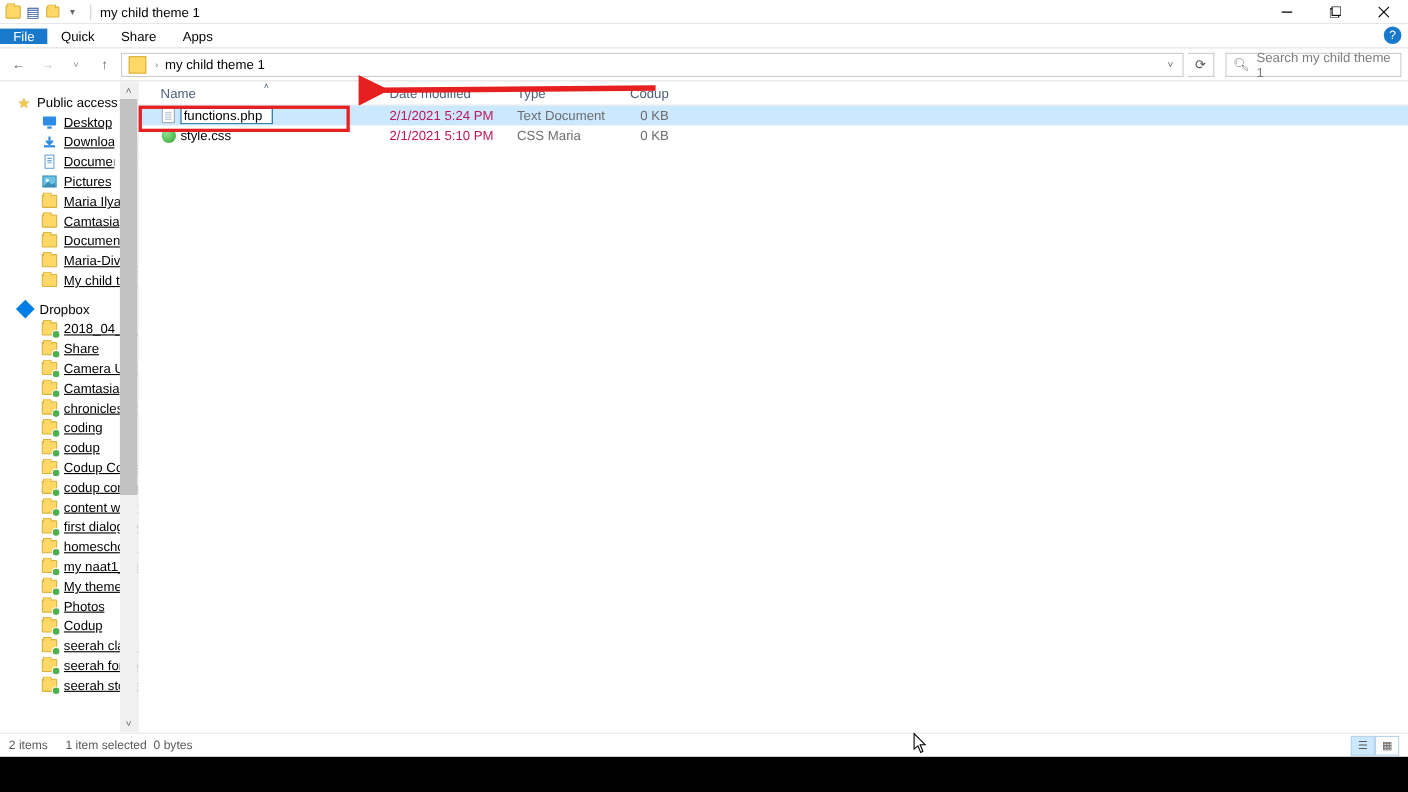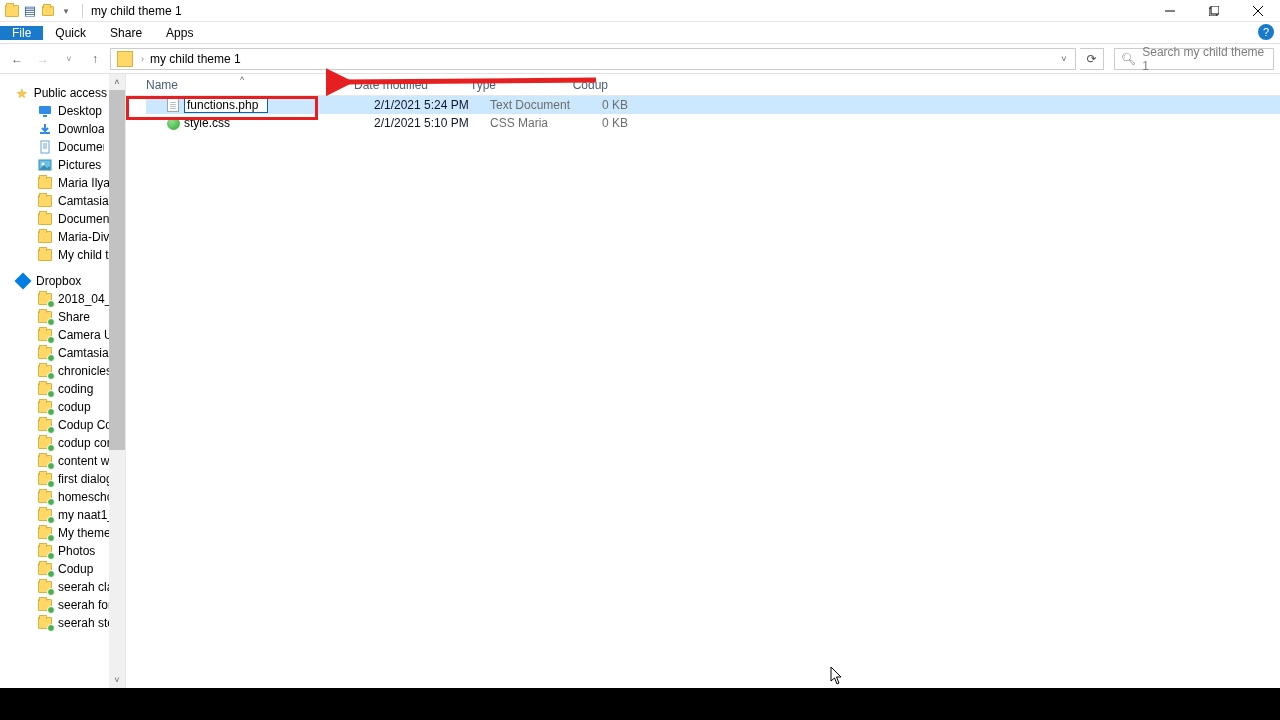--- a/index.html
+++ b/index.html
@@ -38,43 +38,43 @@
   .body { flex:1; display:flex; min-height:0; }
   .navpane { width: 126px; border-right: 1px solid #e8e8e8; overflow: hidden; position:relative; font-size:12px; padding-top: 10px; }
   .navpane .scroll-up, .navpane .scroll-down { position:absolute; right:0; width:16px; height:16px; background:#f0f0f0; display:flex; align-items:center; justify-content:center; font-size:9px; color:#606060;}
   .navpane .scroll-up { top: 0;}
   .navpane .scroll-down { bottom: 0;}
   .navpane .scrollbar-track { position:absolute; right:0; top:16px; bottom:16px; width:16px; background:#f0f0f0;}
   .navpane .scrollbar-thumb { position:absolute; right:0; top:16px; width:16px; height: 360px; background:#c2c2c2;}
   
   .nav-group { padding-left: 16px; margin-bottom: 8px; }
   .nav-group-hdr { display:flex; align-items:center; gap:6px; padding: 2px 0; font-size: 12px; color:#000; white-space:nowrap; }
-  .nav-item { display:flex; align-items:center; gap:6px; padding: 2px 0 2px 22px; white-space:nowrap; overflow:hidden; }
+  .nav-item { display:flex; align-items:center; gap:6px; padding: 2px 0 2px 22px; white-space:nowrap; overflow:hidden;text-decoration:underline; }
   .nav-item .nico { width:14px; height:14px; flex-shrink:0; display:flex; align-items:center; justify-content:center; }
   .nav-item .pin { color:#8c8c8c; font-size:10px; margin-left:2px;}
   .nav-item .txt { overflow: hidden; text-overflow: clip; }
   
   .folder-ico { width:14px; height:12px; background:#ffd867; border:1px solid #d8b33e; border-radius: 0 1px 1px 1px; position:relative; }
   .folder-ico::before { content:""; position:absolute; top:-3px; left:0; width:6px; height:3px; background:#ffd867; border:1px solid #d8b33e; border-bottom:none; border-radius: 1px 1px 0 0; }
 
   .content { flex:1; display:flex; flex-direction:column; position:relative; }
   .cols { height: 22px; border-bottom: 1px solid #e8e8e8; display:flex; font-size:12px; color:#4c607a; align-items:center; padding-left: 12px; position:relative;}
   .cols .col { border-right: 0px solid #eee; padding: 0 8px; }
   .cols .col.name { width: 208px; position:relative; }
   .cols .col.name .sort { position:absolute; left:50%; top:-4px; transform: translateX(-50%); font-size: 8px; color:#4c607a;}
   .cols .col.date { width: 116px; }
   .cols .col.type { width: 96px; }
   .cols .col.size { width: 58px; text-align: right;}
 
-  .rows { flex:1; position:relative;padding-left:20px; }
+  .rows { flex:1; position:relative; }
   .row { height: 18px; display:flex; align-items:center; font-size:12px; padding-left: 12px; }
   .row.selected { background: #cce8ff; }
   .row .cell { padding: 0 8px; overflow: hidden; white-space: nowrap;}
   .row .cell.name { width: 208px; display:flex; align-items:center; gap: 4px;}
-  .row .cell.date { width: 116px; color: #0f172a;}
+  .row .cell.date { width: 116px; color: #be185d;}
   .row .cell.type { width: 96px; color: #6d6d6d;}
   .row .cell.size { width: 58px; text-align:right; color:#6d6d6d;}
   .row .cell.name .fico { width:14px; height:14px; display:flex; align-items:center; justify-content:center; flex-shrink:0;}
   .txt-ico { width:12px; height:14px; border:1px solid #9aa7b2; background:#fff; position:relative;}
   .txt-ico::after { content:""; position:absolute; left:2px; right:2px; top:3px; height:1px; background:#b8c2ca; box-shadow: 0 2px 0 #b8c2ca, 0 4px 0 #b8c2ca, 0 6px 0 #b8c2ca; }
   .css-ico { width:13px; height:13px; border-radius:50%; background: radial-gradient(circle at 35% 35%, #8fe08f, #2fa52f);}
   
   .rename-input { border:1px solid #0a64a4; font-size:12px; padding: 0 2px; width: 84px; background:#fff; font-family: inherit; height: 15px; outline:none;}
   
   .red-box { position:absolute; border: 3px solid #e62020; pointer-events:none; }
@@ -457,13 +457,21 @@
         </defs>
         <line x1="270" y1="12" x2="18" y2="14" stroke="#e62020" stroke-width="5" marker-end="url(#ah)"></line>
       </svg>
 
       <svg class="cursor" width="16" height="20">
         <path d="M1 1 L1 15 L4.5 12 L7 18 L9 17 L6.5 11 L11 11 Z" fill="#fff" stroke="#000" stroke-width="1"></path>
       </svg>
     </div>
   </div>
 
+  <div class="status">
+    <span>2 items</span>
+    <span><span>1 item selected</span>&nbsp;&nbsp;<span>0 bytes</span></span>
+    <div class="views">
+      <div class="v active">☰</div>
+      <div class="v">▦</div>
+    </div>
+  </div>
 </div>
 
 </body></html>

